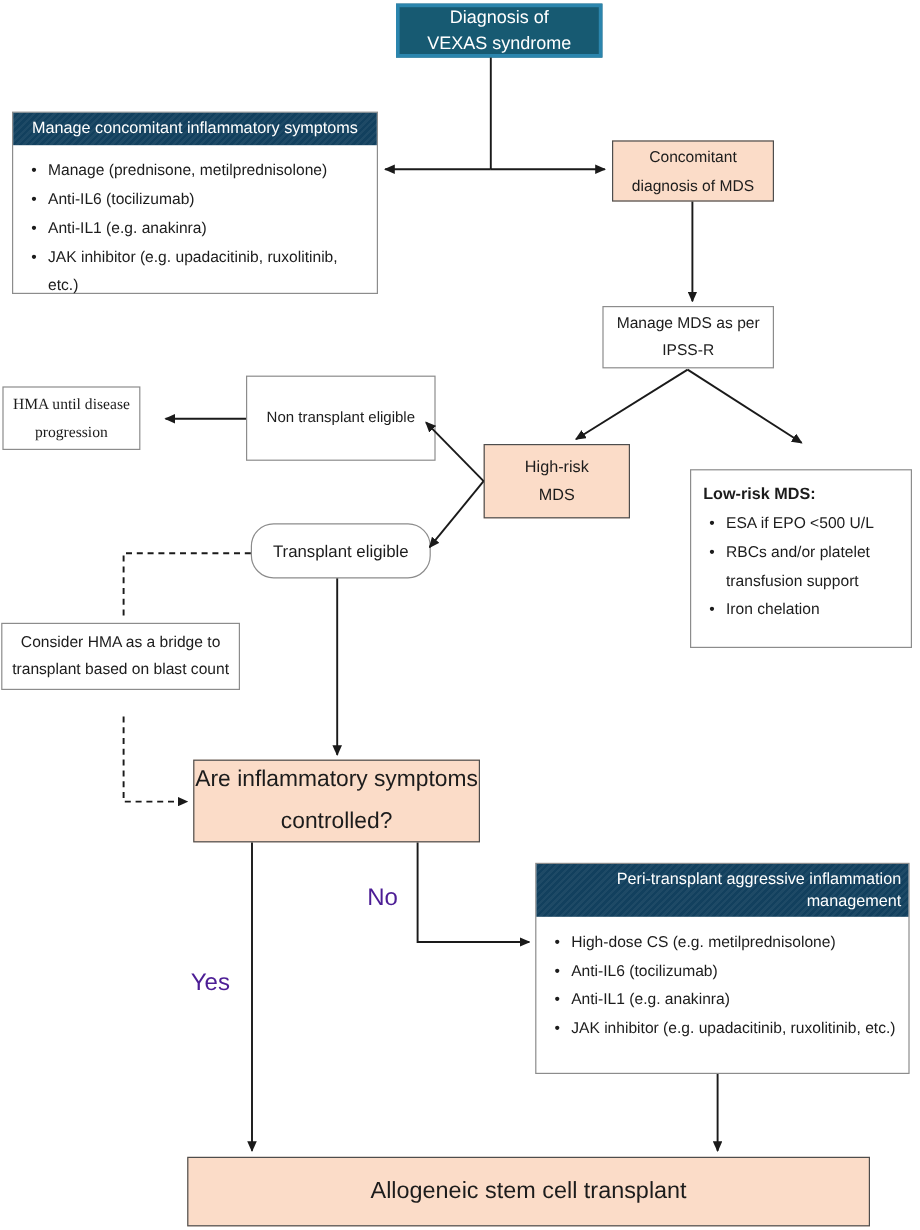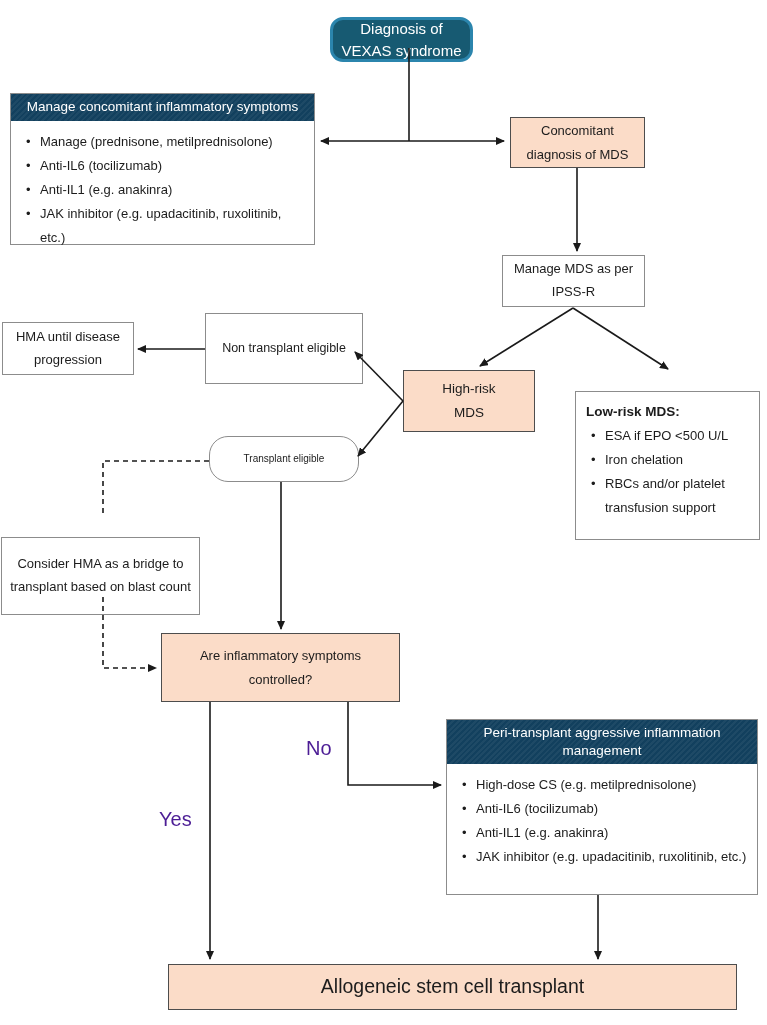--- a/index.html
+++ b/index.html
@@ -30,21 +30,21 @@
   .white-box {
     background:#ffffff;
     border:1.5px solid #8c8c8c;
     font-size:13px; line-height:1.75;
   }
   .list-box { padding:0; }
   .list-header {
     background:#12405e;
     background-image:repeating-linear-gradient(135deg, rgba(255,255,255,0.05) 0 2px, rgba(0,0,0,0) 2px 4px);
     color:#ffffff;
-    text-align:center;
+    text-align:right;
     font-size:13.5px;
     display:flex; align-items:center; justify-content:center;
     line-height:1.35;
     padding:2px 6px;
     box-sizing:border-box;
   }
   ul.bullets {
     margin:0; padding:9px 8px 6px 13px;
     list-style:none;
     font-size:13px; line-height:1.85;
@@ -58,21 +58,21 @@
 
   #connectors { position:absolute; left:0; top:0; z-index:5; pointer-events:none; }
   .node { z-index:1; }
   #allogeneic-label { font-size:19.5px; }
 </style>
 </head>
 <body>
 
 <div id="canvas">
 
-  <div class="node teal-box centered" style="left:330px; top:17px; width:143px; height:45px;border-radius:13px;">
+  <div class="node teal-box centered" style="left:330px; top:3px; width:172px; height:45px;">
     <span class="line">Diagnosis of</span>
     <span class="line">VEXAS syndrome</span>
   </div>
 
   <div class="node white-box list-box" style="left:10px; top:93px; width:305px; height:152px;">
     <div class="list-header" style="height:27px;">Manage concomitant inflammatory symptoms</div>
     <ul class="bullets">
         <li>Manage (prednisone, metilprednisolone)</li>
         <li>Anti-IL6 (tocilizumab)</li>
         <li>Anti-IL1 (e.g. anakinra)</li>
@@ -83,68 +83,68 @@
   <div class="node peach-box centered" style="left:510px; top:117px; width:135px; height:51px; font-size:13px;">
     <span class="line">Concomitant</span>
     <span class="line">diagnosis of MDS</span>
   </div>
 
   <div class="node white-box centered" style="left:502px; top:255px; width:143px; height:52px;">
     <span class="line">Manage MDS as per</span>
     <span class="line">IPSS-R</span>
   </div>
 
-  <div class="node white-box centered" style="left:2px; top:322px; width:132px; height:53px;">
+  <div class="node white-box centered" style="left:2px; top:322px; width:115px; height:53px;font-family:Liberation Serif, serif;">
     <span class="line">HMA until disease</span>
     <span class="line">progression</span>
   </div>
 
   <div class="node white-box centered" style="left:205px; top:313px; width:158px; height:71px; font-size:12.5px;">
     <span class="line">Non transplant eligible</span>
   </div>
 
-  <div class="node peach-box centered" style="left:403px; top:370px; width:132px; height:62px;">
+  <div class="node peach-box centered" style="left:403px; top:370px; width:122px; height:62px;">
     <span class="line">High-risk</span>
     <span class="line">MDS</span>
   </div>
 
   <div class="node white-box list-box low-risk" style="left:575px; top:391px; width:185px; height:149px;">
     <div class="box-title">Low-risk MDS:</div>
     <ul class="bullets">
         <li>ESA if EPO &lt;500 U/L</li>
+        <li>RBCs and/or platelet transfusion support</li>
         <li>Iron chelation</li>
-        <li>RBCs and/or platelet transfusion support</li>
       </ul>
   </div>
 
-  <div class="node white-box centered" style="left:209px; top:436px; width:150px; height:46px; font-size:10px;border-radius:19px;">
+  <div class="node white-box centered" style="left:209px; top:436px; width:150px; height:46px; font-size:14px;border-radius:19px;">
     <span class="line">Transplant eligible</span>
   </div>
 
-  <div class="node white-box centered" style="left:1px; top:537px; width:199px; height:78px;">
+  <div class="node white-box centered" style="left:1px; top:519px; width:199px; height:56px;">
     <span class="line">Consider HMA as a bridge to</span>
     <span class="line">transplant based on blast count</span>
   </div>
 
-  <div class="node peach-box centered" style="left:161px; top:633px; width:239px; height:69px; font-size:13px;">
+  <div class="node peach-box centered" style="left:161px; top:633px; width:239px; height:69px; font-size:19px;">
     <span class="line">Are inflammatory symptoms</span>
     <span class="line">controlled?</span>
   </div>
 
   <div class="node white-box list-box" style="left:446px; top:719px; width:312px; height:176px;">
     <div class="list-header" style="height:44px;">Peri-transplant aggressive inflammation management</div>
     <ul class="bullets">
         <li>High-dose CS (e.g. metilprednisolone)</li>
         <li>Anti-IL6 (tocilizumab)</li>
         <li>Anti-IL1 (e.g. anakinra)</li>
         <li>JAK inhibitor (e.g. upadacitinib, ruxolitinib, etc.)</li>
       </ul>
   </div>
 
-  <div class="node peach-box centered" style="left:168px; top:964px; width:569px; height:46px;">
+  <div class="node peach-box centered" style="left:156px; top:964px; width:569px; height:58px;">
     <span class="line" id="allogeneic-label">Allogeneic stem cell transplant</span>
   </div>
 
   <div class="flow-label" style="left:159px; top:808px;">Yes</div>
   <div class="flow-label" style="left:306px; top:737px;">No</div>
 
   <svg id="connectors" width="767" height="1025" viewBox="0 0 767 1025">
     <defs>
       <marker id="arrow" markerWidth="9" markerHeight="8" refX="8" refY="4" orient="auto" markerUnits="userSpaceOnUse">
         <path d="M0,0 L9,4 L0,8 z" fill="#1a1a1a"></path>

